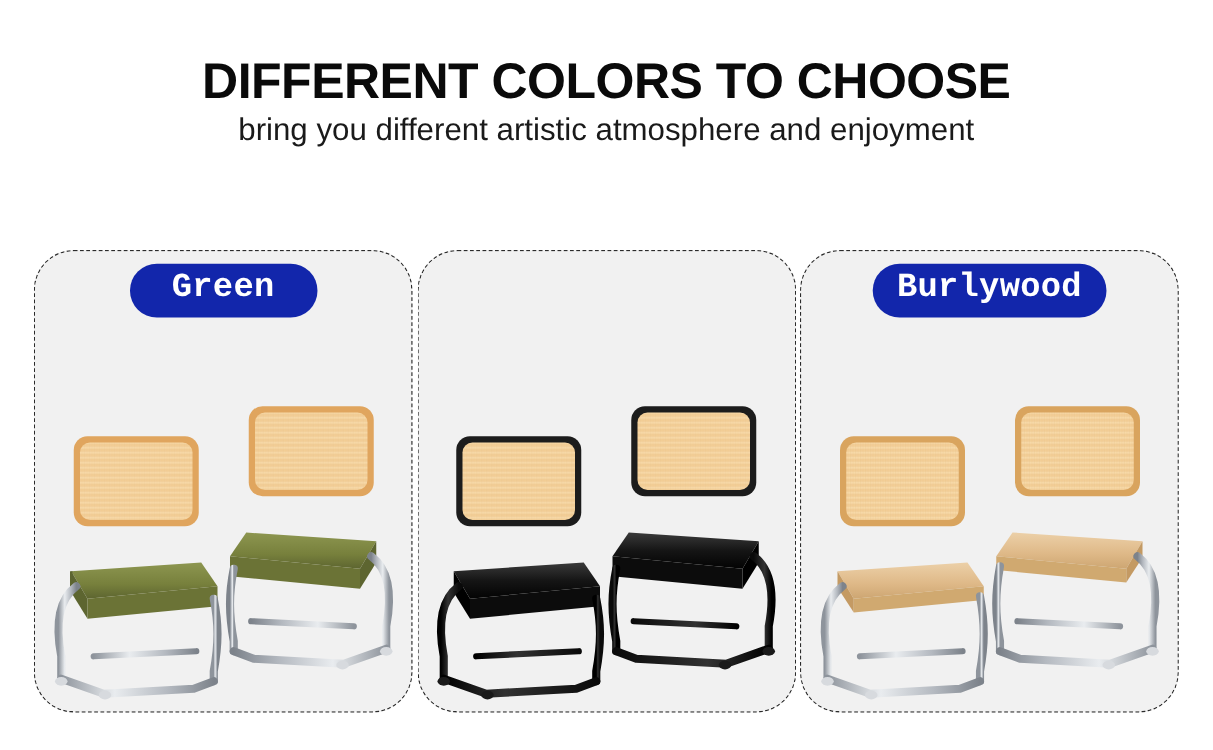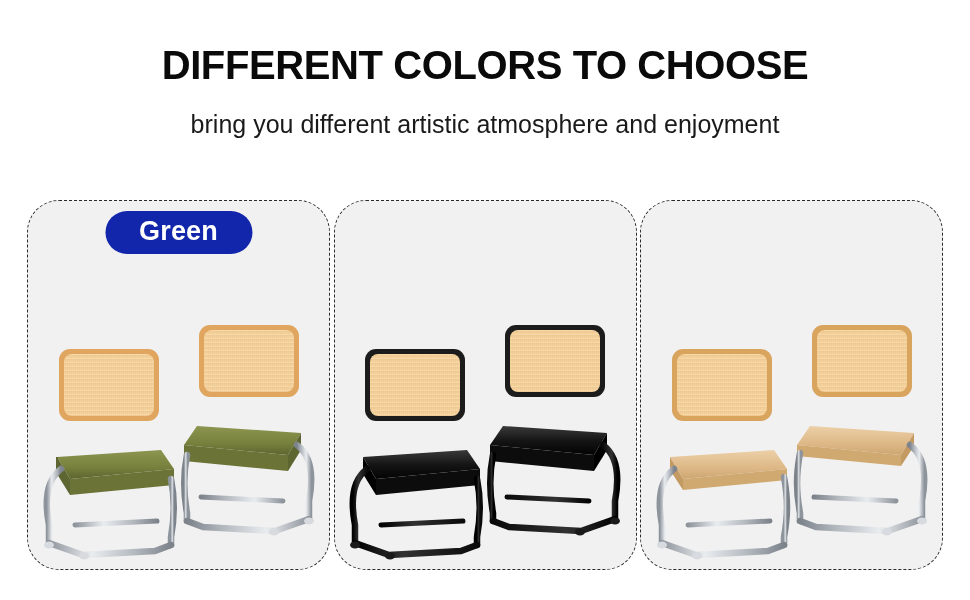--- a/index.html
+++ b/index.html
@@ -11,21 +11,21 @@
   }
   .page { position:relative; width:970px; height:600px; background:#fff; }
 
   .heading-block { text-align:center; padding-top:44px; }
   .headline {
     font-size:40px; font-weight:bold; color:#0a0a0a;
     letter-spacing:-0.4px; line-height:1.05;
     font-family:"Liberation Sans", sans-serif;
   }
   .subhead {
-    margin-top:24px; font-size:25px; font-weight:normal;
+    margin-top:4px; font-size:25px; font-weight:normal;
     color:#1a1a1a; line-height:1.15;
   }
 
   .cards {
     position:absolute; left:0; top:200px;
     width:970px; height:372px;
     display:flex; justify-content:space-between;
     padding:0 27px;
   }
   .card {
@@ -40,20 +40,21 @@
     position:absolute; top:10px; left:50%;
     transform:translateX(-50%);
     background:#1226ab;
     color:#ffffff;
     font-size:27px; font-weight:bold;
     letter-spacing:0.2px;
     padding:5px 34px 7px 34px;
     border-radius:24px;
     white-space:nowrap;
     line-height:1.15;
+    font-family:Liberation Mono, monospace;
   }
   .card-burlywood .badge { padding-left:20px; padding-right:20px; }
 
   .chairs {
     position:absolute; left:0; right:0; top:120px; bottom:8px;
     display:flex; align-items:flex-end; justify-content:center;
   }
   .chair { display:block; }
   .chair-a { margin-right:-16px; margin-bottom:0px; }
   .chair-b { transform:scaleX(-1); margin-bottom:24px; }
@@ -189,20 +190,21 @@
           <path d="M136 150 C140 170 140 186 136 208 L136 216" stroke="url(#bframe)" stroke-width="6.5" fill="none" stroke-linecap="round"></path>
           <path d="M14 214 L48 226 L120 222 L136 216" stroke="url(#bframe)" stroke-width="6.5" fill="none" stroke-linejoin="round" stroke-linecap="round"></path>
           <path d="M40 196 L122 192" stroke="url(#bframe)" stroke-width="5" fill="none" stroke-linecap="round"></path>
           <ellipse cx="14" cy="216" rx="5" ry="3.5" fill="#1a1a1a"></ellipse>
           <ellipse cx="49" cy="227" rx="5" ry="3.5" fill="#1a1a1a"></ellipse>
         </svg>
       </div>
     </div>
 
     <div class="card card-burlywood">
+      <div class="badge">Burlywood</div>
       <div class="chairs">
         <svg class="chair chair-a" width="152" height="232" viewBox="0 0 152 232">
           <defs>
             <linearGradient id="wseat" x1="0" y1="0" x2="0" y2="1">
               <stop offset="0" stop-color="#ecd0a8"></stop>
                 <stop offset="0.6" stop-color="#deb887"></stop>
                 <stop offset="1" stop-color="#cda672"></stop>
             </linearGradient>
           </defs>
           <path d="M30 98 L30 200" stroke="url(#gchrome)" stroke-width="6" fill="none" stroke-linecap="round"></path>

